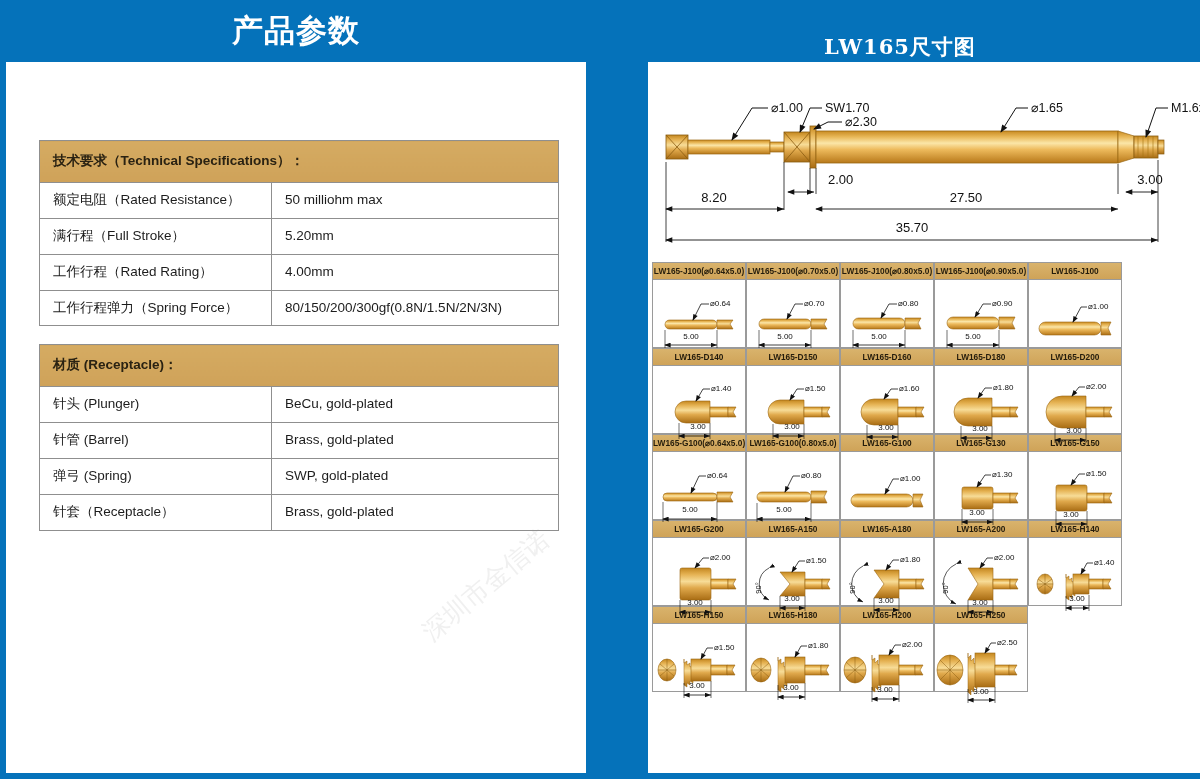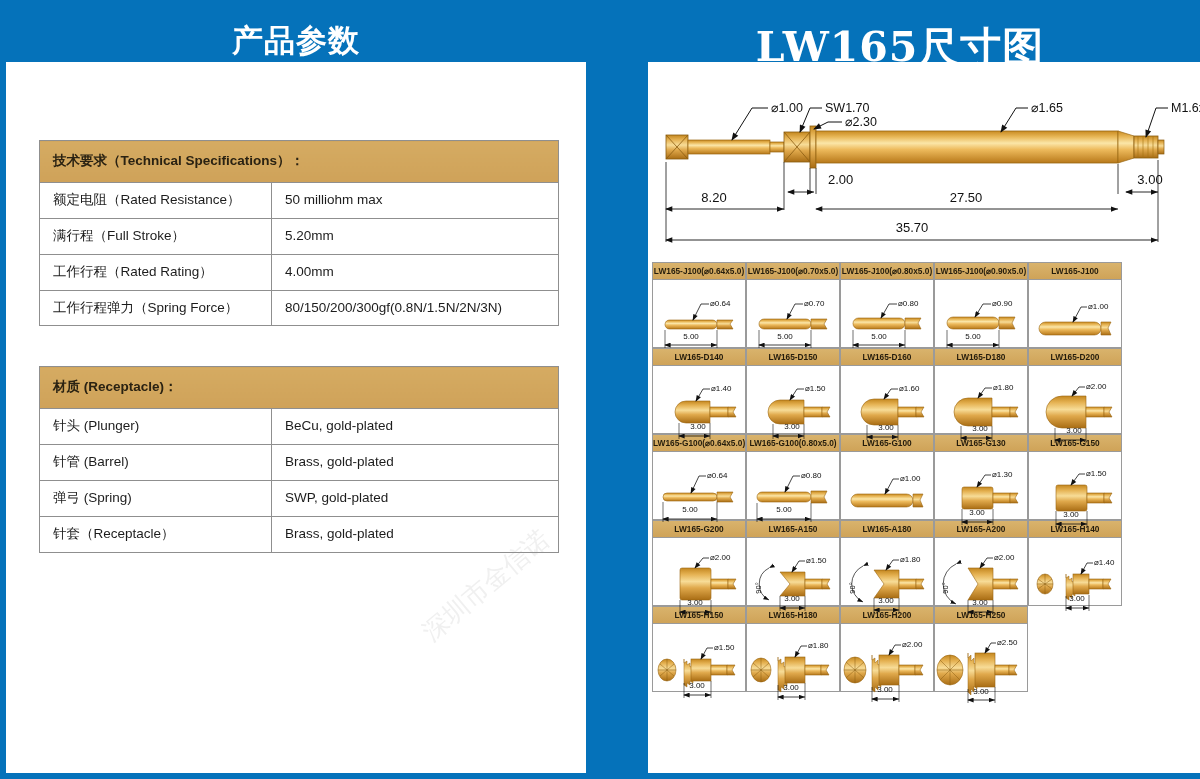--- a/index.html
+++ b/index.html
@@ -6,45 +6,45 @@
   html, body {
     width: 1200px; height: 779px;
     background: #0572ba;
     font-family: "Liberation Sans", "DejaVu Sans", sans-serif;
     overflow: hidden;
   }
   .page { position: relative; width: 1200px; height: 779px; background: #0572ba; }
 
   
   .hdr { position: absolute; top: 0; height: 62px; display: flex; align-items: center; justify-content: center; }
-  .hdr-left  { left: 0;   width: 592px; align-items: flex-end; }
+  .hdr-left  { left: 0;   width: 592px; }
   .hdr-right { left: 600px; width: 600px; }
   .hdr-title {
     color: #ffffff; font-weight: bold; letter-spacing: 1px;
     font-family: "DejaVu Serif", "Liberation Serif", serif;
   }
   .hdr-left .hdr-title  { font-size: 31px; }
-  .hdr-right .hdr-title { font-size: 41px; margin-top: 32px; }
+  .hdr-right .hdr-title { font-size: 21px; margin-top: 32px; }
 
   
   .panel { position: absolute; background: #ffffff; }
   .panel-left  { left: 6px;   top: 62px; width: 580px; height: 711px; }
   .panel-right { left: 600px; top: 62px; width: 594px; height: 711px; margin-left: 48px; }
 
   
   .watermark {
     position: absolute; right: 22px; bottom: 170px;
     font-size: 26px; color: #f0f0f0;
     transform: rotate(-40deg); white-space: nowrap;
     font-family: "DejaVu Sans", sans-serif; user-select: none;
   }
 
   
   .spec-wrap { position: absolute; left: 33px; top: 78px; width: 520px; }
-  .spec-table { width: 100%; border-collapse: collapse; margin-bottom: 40px; }
+  .spec-table { width: 100%; border-collapse: collapse; margin-bottom: 18px; }
   .spec-table td {
     border: 1px solid #8f8f8f;
     padding: 9px 13px;
     font-size: 13.5px;
     color: #1c1c1c;
     line-height: 1.25;
   }
   .spec-head td {
     background: #d3a85b !important;
     background: linear-gradient(#d5ab62, #cfa259) !important;

